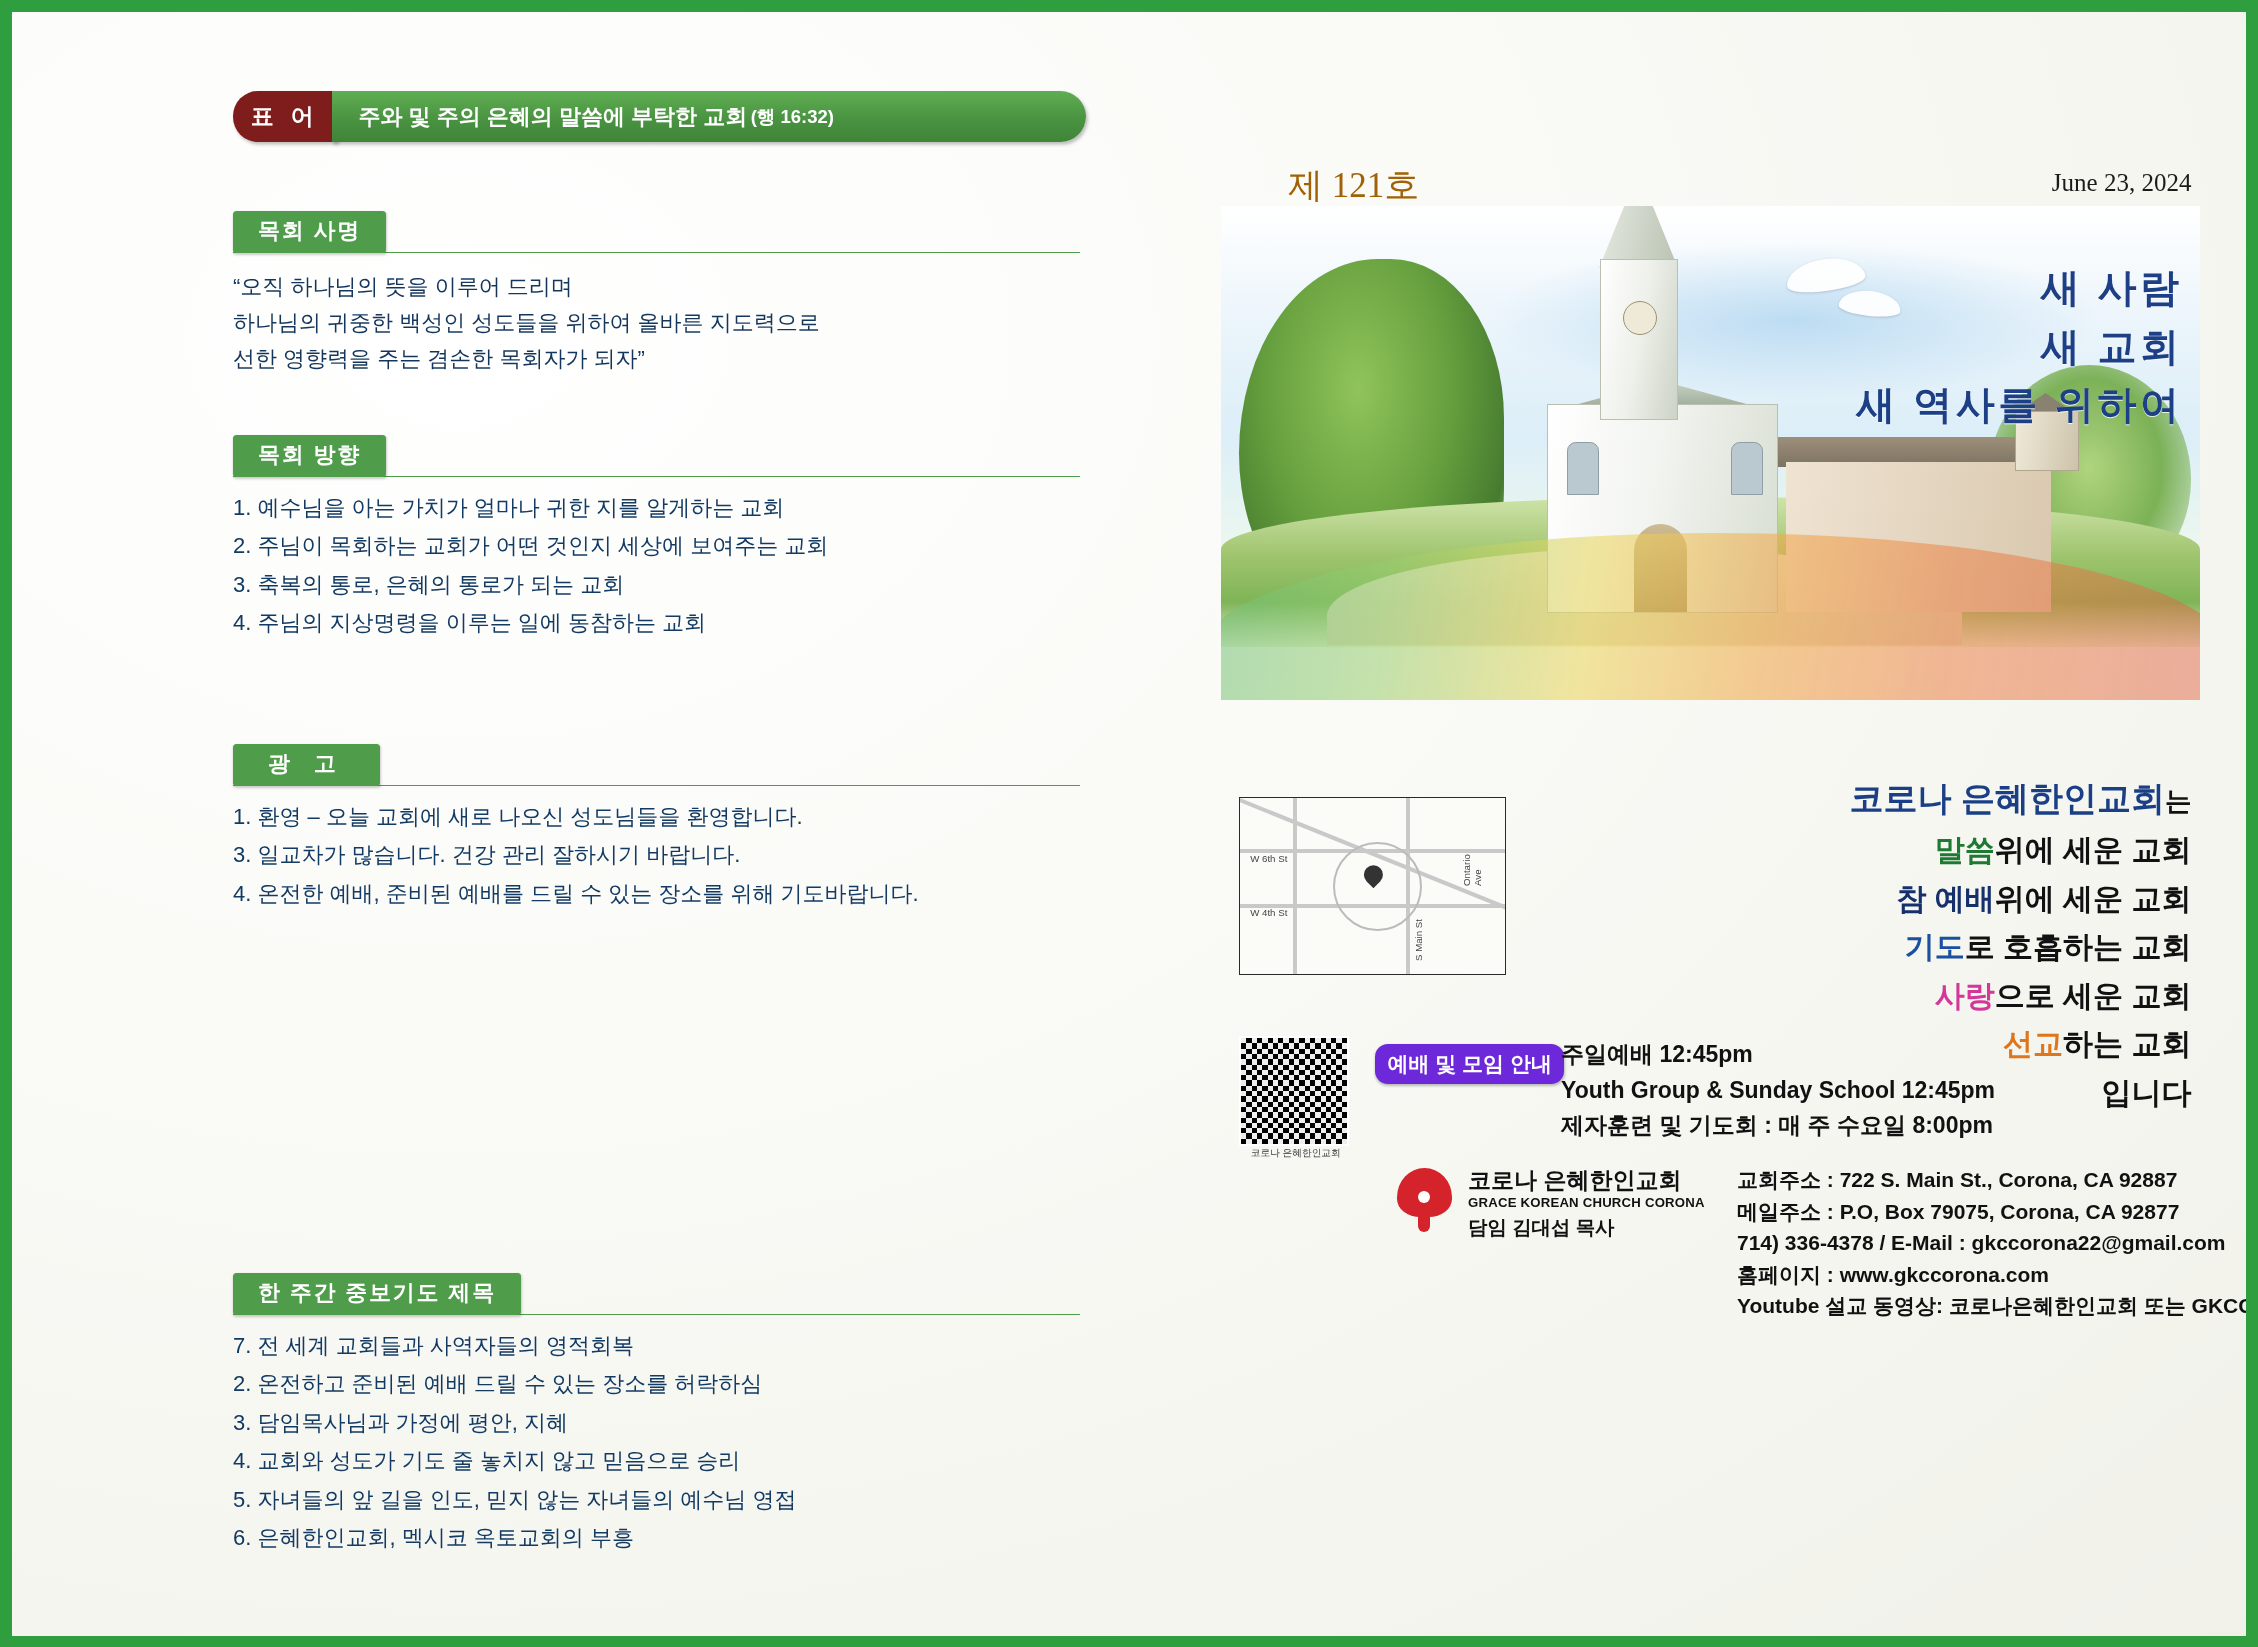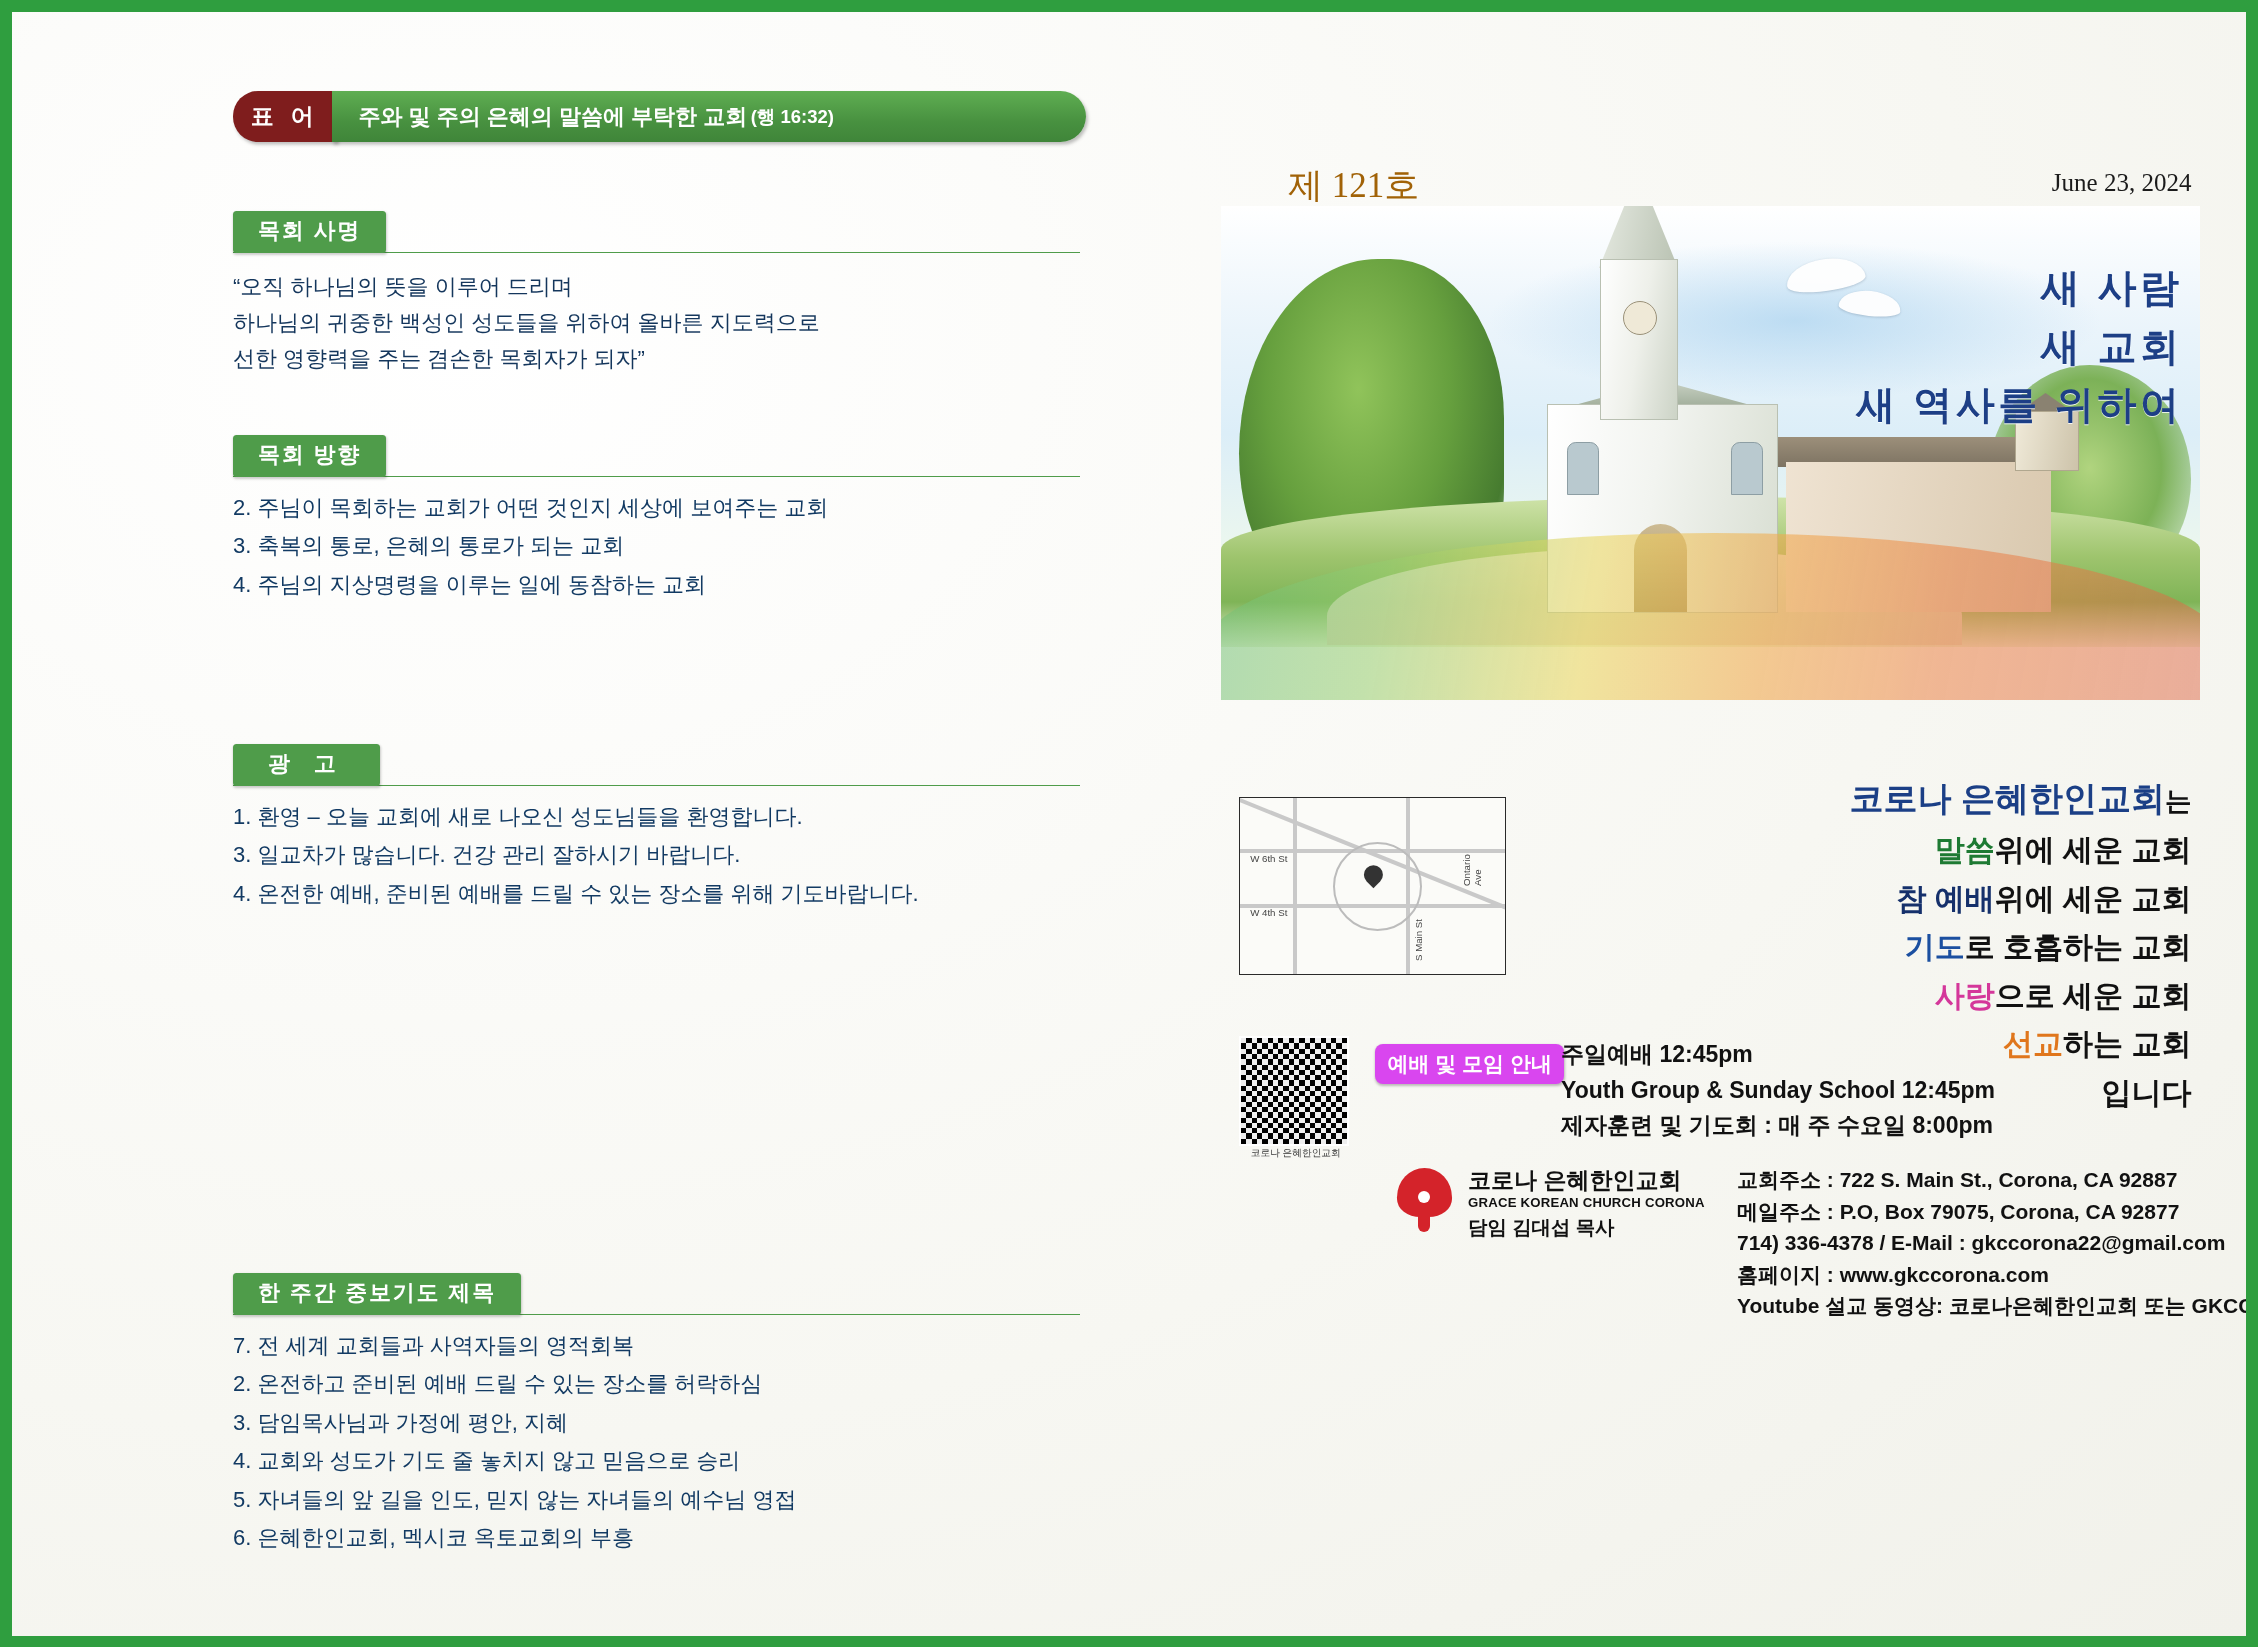--- a/index.html
+++ b/index.html
@@ -304,26 +304,26 @@
     left: 8.8px; top: 1073px;
     width: 132px;
     font-size: 9.7px;
     color: #333;
     text-align: center;
   }
 
   .worship-badge {
     position: absolute;
     left: 154px; top: 970px;
-    background: #d946ef;
+    background: #6d28d9;
     color: #fff;
     font-size: 21px;
     font-weight: bold;
     padding: 6.2px 12.4px;
-    border-radius: 8px;
+    border-radius: 13px;
     box-shadow: 0.9px 1.8px 2.6px rgba(0,0,0,0.25);
     text-align: center;
   }
   .worship-lines {
     position: absolute;
     left: 340px; top: 963px;
     font-size: 23px;
     font-weight: bold;
     color: #111;
     line-height: 1.55;
@@ -396,20 +396,21 @@
         <div class="ln">“오직 하나님의 뜻을 이루어 드리며</div>
         <div class="ln">하나님의 귀중한 백성인 성도들을 위하여  올바른 지도력으로</div>
         <div class="ln">선한 영향력을 주는 겸손한 목회자가 되자”</div>
       </div>
     </div>
 
     <div class="sec" style="top:344px;">
       <div class="sec-head">목회 방향</div>
       <div class="sec-underline"></div>
       <div class="list-num">
+        <div class="ln">1. 예수님을 아는 가치가 얼마나 귀한 지를 알게하는 교회</div>
         <div class="ln">2. 주님이 목회하는 교회가 어떤 것인지 세상에 보여주는 교회</div>
         <div class="ln">3. 축복의 통로, 은혜의 통로가 되는 교회</div>
         <div class="ln">4. 주님의 지상명령을 이루는 일에 동참하는 교회</div>
       </div>
     </div>
 
     <div class="sec" style="top:653px;">
       <div class="sec-head wide">광   고</div>
       <div class="sec-underline"></div>
       <div class="list-num">

